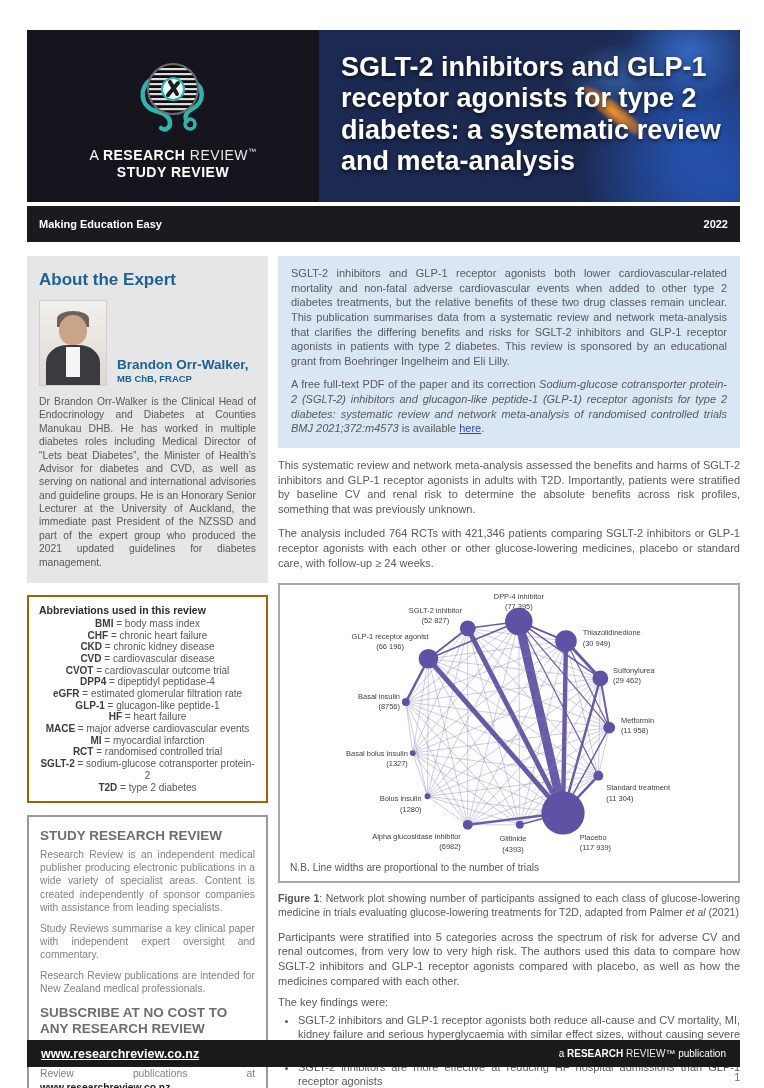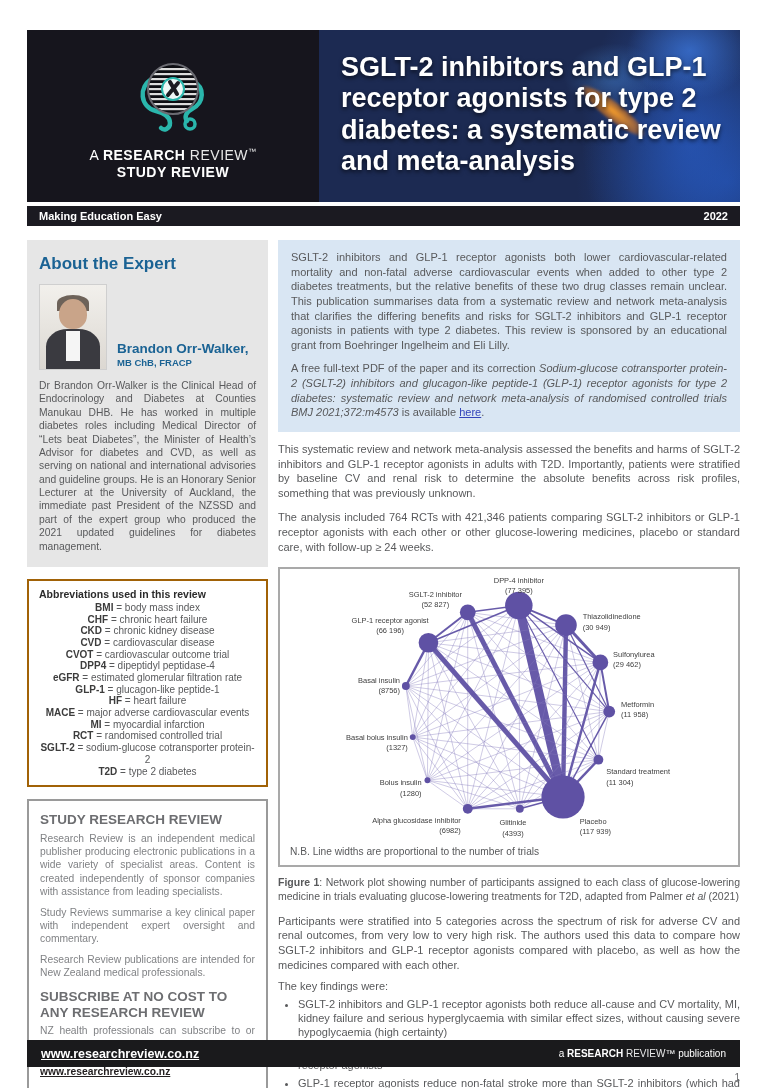--- a/index.html
+++ b/index.html
@@ -22,21 +22,21 @@
       radial-gradient(70px 50px at 70% 28%, rgba(90,170,255,.35), transparent 70%),
       radial-gradient(210px 170px at 97% 88%, rgba(35,90,200,.55), transparent 72%),
       #1c2a52;}
   .pancreas{position:absolute;right:72px;top:68px;width:110px;height:26px;border-radius:50%;
     background:radial-gradient(closest-side, rgba(255,160,40,.95), rgba(230,120,20,.55) 60%, transparent 75%);
     transform:rotate(38deg);filter:blur(1px);}
   .title{position:relative;z-index:2;color:#fff;font-size:27px;font-weight:bold;line-height:1.16;width:430px;
     padding:22px 0 0 22px;text-shadow:0 2px 4px rgba(0,0,0,.65);}
 
   
-  .topbar{margin-top:4px;background:#1b1a21;color:#fff;height:20px;display:flex;align-items:center;
+  .topbar{margin-top:4px;background:#1b1a21;color:#fff;height:36px;display:flex;align-items:center;
     justify-content:space-between;padding:0 12px;font-size:11px;font-weight:bold;}
 
   
   .columns{display:flex;margin-top:14px;}
   .col-left{width:241px;flex:none;}
   .col-right{width:462px;flex:none;margin-left:10px;}
 
   
   .expert-box{background:#e6e6e6;padding:12px 12px 14px;}
   .expert-heading{color:#1b6394;font-size:17px;font-weight:bold;margin:2px 0 10px;}

